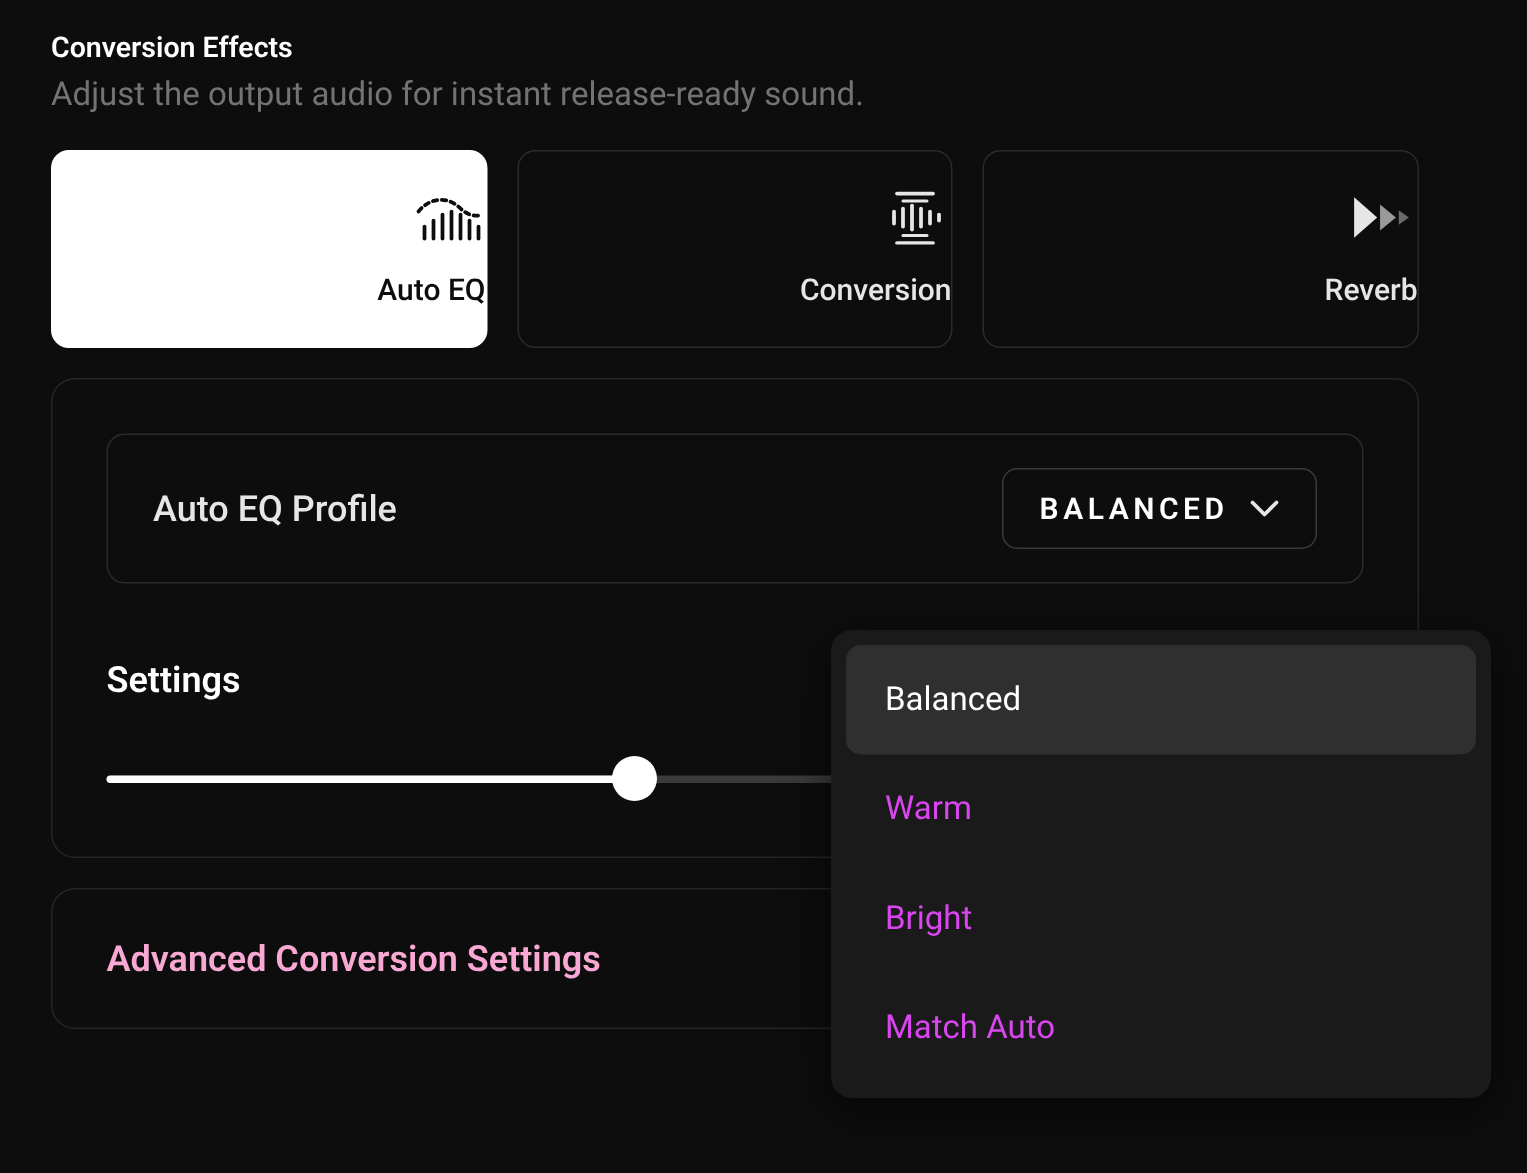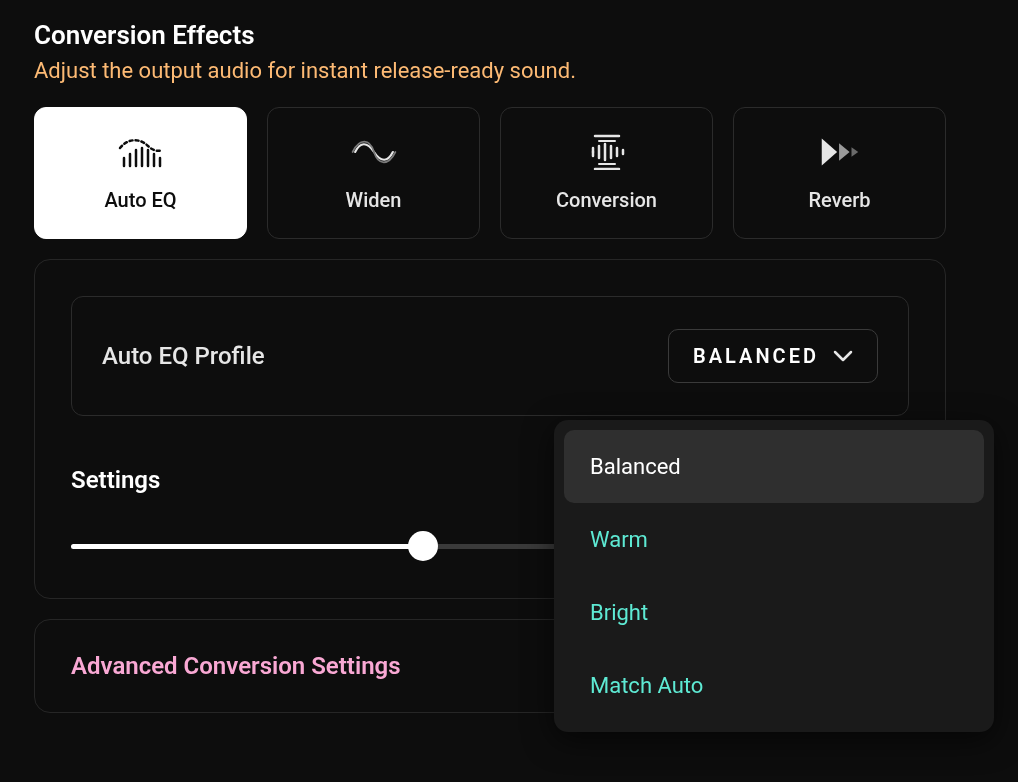--- a/index.html
+++ b/index.html
@@ -9,41 +9,41 @@
     background: #0d0d0d;
     font-family: -apple-system, BlinkMacSystemFont, "Segoe UI", Roboto, sans-serif;
     color: #fff;
     overflow: hidden;
   }
   .panel {
     padding: 20px 34px 34px 34px;
     width: 980px;
   }
   .title {
-    font-size: 26px;
+    font-size: 19px;
     font-weight: 600;
     color: #fff;
     margin-bottom: 8px;
   }
   .subtitle {
     font-size: 22px;
-    color: #fdba74;
+    color: #737373;
     margin-bottom: 24px;
   }
   .effect-tiles {
     display: flex;
     gap: 20px;
     margin-bottom: 20px;
   }
   .effect-tile {
     flex: 1;
     height: 132px;
     display: flex;
     flex-direction: column;
-    align-items: center;
+    align-items: flex-end;
     justify-content: center;
     gap: 18px;
     border: 1px solid #2b2b2b;
     border-radius: 12px;
     background: #0d0d0d;
     cursor: pointer;
   }
   .effect-tile.active {
     background: #ffffff;
     border-color: #ffffff;
@@ -76,21 +76,21 @@
     padding: 36px;
     margin-bottom: 20px;
     position: relative;
   }
   .profile-row {
     display: flex;
     align-items: center;
     justify-content: space-between;
     border: 1px solid #2b2b2b;
     border-radius: 12px;
-    padding: 32px 30px;
+    padding: 22px 30px;
     margin-bottom: 50px;
   }
   .profile-label {
     font-size: 24px;
     color: #e6e6e6;
     font-weight: 500;
   }
   .profile-select {
     display: flex;
     align-items: center;
@@ -163,21 +163,21 @@
     left: 554px;
     width: 440px;
     background: #1a1a1a;
     border-radius: 14px;
     padding: 10px;
     box-shadow: 0 8px 30px rgba(0,0,0,0.6);
   }
   .dropdown-item {
     padding: 24px 26px;
     font-size: 22px;
-    color: #5eead4;
+    color: #d946ef;
     border-radius: 10px;
     cursor: pointer;
   }
   .dropdown-item.highlight {
     background: #2f2f2f;
     color: #fff;
   }
 </style>
 </head>
 <body>
@@ -198,30 +198,20 @@
           <line x1="24" y1="30" x2="24" y2="12" stroke="#0d0d0d" stroke-width="2.5" stroke-linecap="round"></line>
           <line x1="30" y1="30" x2="30" y2="14" stroke="#0d0d0d" stroke-width="2.5" stroke-linecap="round"></line>
           <line x1="36" y1="30" x2="36" y2="18" stroke="#0d0d0d" stroke-width="2.5" stroke-linecap="round"></line>
           <line x1="42" y1="30" x2="42" y2="22" stroke="#0d0d0d" stroke-width="2.5" stroke-linecap="round"></line>
           <path d="M2 12 C 10 2, 22 2, 30 10 C 34 14, 40 16, 44 14" stroke="#0d0d0d" stroke-width="2.5" fill="none" stroke-linecap="round" stroke-dasharray="3 3"></path>
         </svg>
       </span>
       <span class="tile-label">Auto EQ</span>
     </div>
 
-    <div class="effect-tile">
-      <span class="tile-icon">
-        <svg width="56" height="28" viewBox="0 0 56 28" fill="none">
-          <path d="M6 14 C 12 2, 20 2, 28 14 C 36 26, 44 26, 50 14" stroke="#e6e6e6" stroke-width="2.5" fill="none" stroke-linecap="round"></path>
-          <path d="M3 14 C 11 -2, 23 -2, 28 14" stroke="#7a7a7a" stroke-width="2" fill="none" stroke-linecap="round"></path>
-          <path d="M28 14 C 33 30, 45 30, 53 14" stroke="#7a7a7a" stroke-width="2" fill="none" stroke-linecap="round"></path>
-        </svg>
-      </span>
-      <span class="tile-label">Widen</span>
-    </div>
 
     <div class="effect-tile">
       <span class="tile-icon">
         <svg width="44" height="36" viewBox="0 0 44 36" fill="none">
           <line x1="10" y1="2" x2="34" y2="2" stroke="#e6e6e6" stroke-width="2.5" stroke-linecap="round"></line>
           <line x1="14" y1="7" x2="30" y2="7" stroke="#e6e6e6" stroke-width="2" stroke-linecap="round"></line>
           <line x1="8" y1="18" x2="8" y2="18" stroke="#e6e6e6" stroke-width="2.5" stroke-linecap="round"></line>
           <line x1="8" y1="14" x2="8" y2="22" stroke="#e6e6e6" stroke-width="2.5" stroke-linecap="round"></line>
           <line x1="14" y1="12" x2="14" y2="24" stroke="#e6e6e6" stroke-width="2.5" stroke-linecap="round"></line>
           <line x1="20" y1="10" x2="20" y2="26" stroke="#e6e6e6" stroke-width="2.5" stroke-linecap="round"></line>

